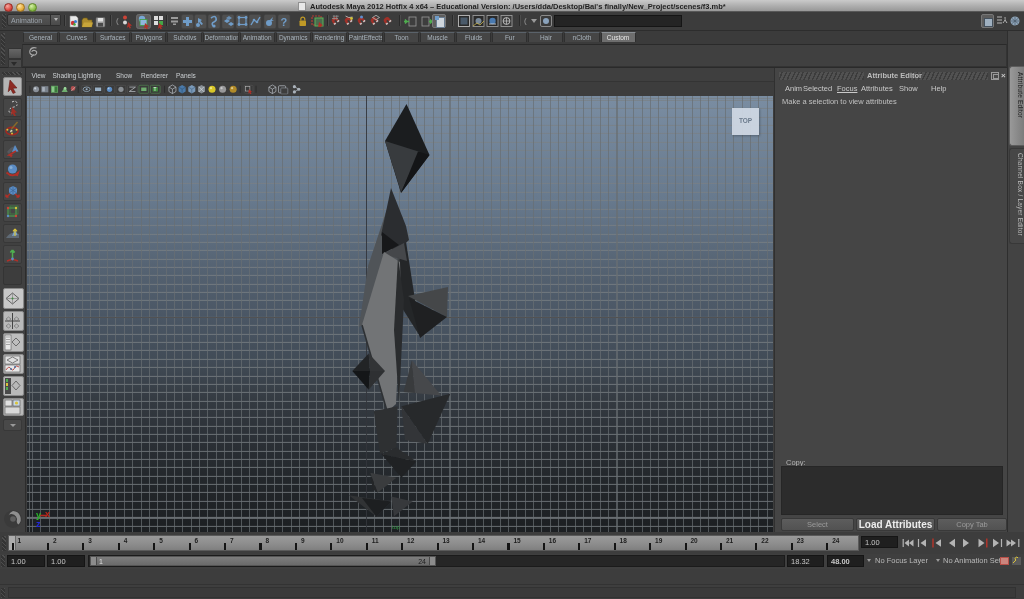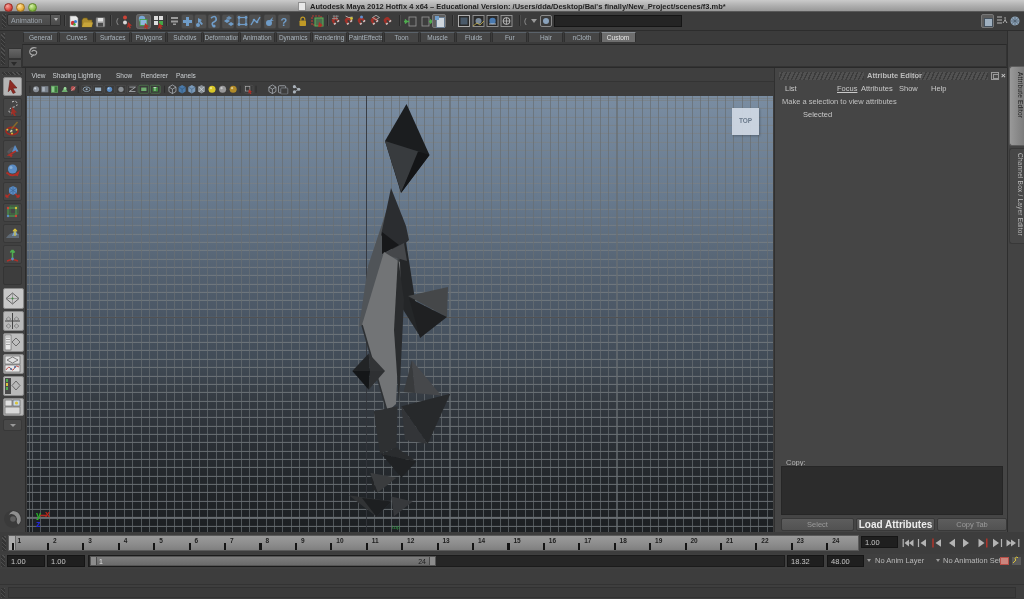--- a/index.html
+++ b/index.html
@@ -505,22 +505,22 @@
 
   <div class="abs" style="left:4px;top:4px;width:85px;height:8px;background:repeating-linear-gradient(115deg,#515151 0 2.4px,#3c3c3c 2.4px 3.8px);"></div>
   <div class="abs" style="left:135px;top:4px;width:78px;height:8px;background:repeating-linear-gradient(115deg,#515151 0 2.4px,#3c3c3c 2.4px 3.8px);"></div>
   <div class="abs" style="left:92px;top:3px;font-size:7.5px;font-weight:bold;color:#bcbcbc;">Attribute Editor</div>
   <div class="abs" style="left:216px;top:4px;width:8px;height:8px;border:1px solid #9a9a9a;background:#4a4a4a;box-sizing:border-box;">
       <div class="abs" style="left:1px;top:1px;width:4px;height:3px;border:1px solid #9a9a9a;"></div>
     </div>
   <div class="abs" style="left:226px;top:3px;font-size:8px;font-weight:bold;color:#c8c8c8;">×</div>
 
   <div class="abs" style="left:0;top:14px;width:233px;height:13px;color:#c9c9c9;font-size:7.5px;">
-    <span class="abs" style="left:10px;top:2px;">List</span>
-    <span class="abs" style="left:28px;top:2px;margin-top:26px;">Selected</span>
+    <span class="abs" style="left:10px;top:2px;">Anim</span>
+    <span class="abs" style="left:28px;top:2px;">Selected</span>
     <span class="abs" style="left:62px;top:2px;text-decoration:underline;">Focus</span>
     <span class="abs" style="left:86px;top:2px;">Attributes</span>
     <span class="abs" style="left:124px;top:2px;">Show</span>
     <span class="abs" style="left:148px;top:2px;padding-left:8px;">Help</span>
   </div>
   <div class="abs" style="left:7px;top:29px;font-size:7.5px;color:#c0c0c0;">Make a selection to view attributes</div>
 
   <div class="abs" style="left:11px;top:390px;font-size:7.5px;color:#b5b5b5;">Copy:</div>
   <div class="abs" style="left:6px;top:398px;width:222px;height:49px;background:#2c2c2c;border:1px solid #262626;box-sizing:border-box;"></div>
 
@@ -616,23 +616,23 @@
   <div class="fld" style="left:7px;top:1px;width:38px;height:12px;">1.00</div>
   <div class="fld" style="left:47px;top:1px;width:38px;height:12px;">1.00</div>
   <div class="abs" style="left:88px;top:1px;width:697px;height:12px;background:#262626;border:1px solid #1b1b1b;box-sizing:border-box;"></div>
   <div class="abs" style="left:90px;top:2px;width:346px;height:10px;background:linear-gradient(#7d7d7d,#6b6b6b);border:1px solid #555;box-sizing:border-box;">
     <div class="abs" style="left:0;top:0;width:5px;height:8px;background:#8c8c8c;border-right:1px solid #4a4a4a;"></div>
     <div class="abs" style="right:0;top:0;width:5px;height:8px;background:#8c8c8c;border-left:1px solid #4a4a4a;"></div>
     <div class="abs" style="left:8px;top:0.5px;font-size:7px;color:#e0e0e0;">1</div>
     <div class="abs" style="right:9px;top:0.5px;font-size:7px;color:#1e1e1e;">24</div>
   </div>
   <div class="fld" style="left:787px;top:1px;width:37px;height:12px;">18.32</div>
-  <div class="fld" style="left:827px;top:1px;width:37px;height:12px;">48.00</div>
+  <div class="fld" style="left:827px;top:1px;width:37px;height:12px;font-weight:bold;">48.00</div>
   <div class="abs" style="left:867px;top:5px;width:0;height:0;border-left:2.5px solid transparent;border-right:2.5px solid transparent;border-top:3px solid #9a9a9a;"></div>
-  <div class="abs" style="left:875px;top:2px;font-size:7.5px;color:#b9b9b9;">No Anim Layer</div>
+  <div class="abs" style="left:875px;top:2px;font-size:7.5px;color:#b9b9b9;">No Focus Layer</div>
   <div class="abs" style="left:936px;top:5px;width:0;height:0;border-left:2.5px solid transparent;border-right:2.5px solid transparent;border-top:3px solid #9a9a9a;"></div>
   <div class="abs" style="left:943px;top:2px;font-size:7.5px;color:#b9b9b9;">No Animation Set</div>
   <svg class="abs" style="left:1000px;top:2px;" width="22" height="11" viewBox="0 0 22 11">
     <rect x="0" y="1" width="9" height="8" fill="#b85048"></rect>
       <path d="M1 3 h7 M1 5 h7 M1 7 h7" stroke="#e8d8d0" stroke-width="0.8"></path>
     <rect x="12" y="1" width="9" height="8" fill="#5a5a5a"></rect>
       <path d="M13 7 l3-3 m0 0 a1.5 1.5 0 1 1 2-2" stroke="#d8c23a" stroke-width="1" fill="none"></path>
   </svg>
 </div>
 

